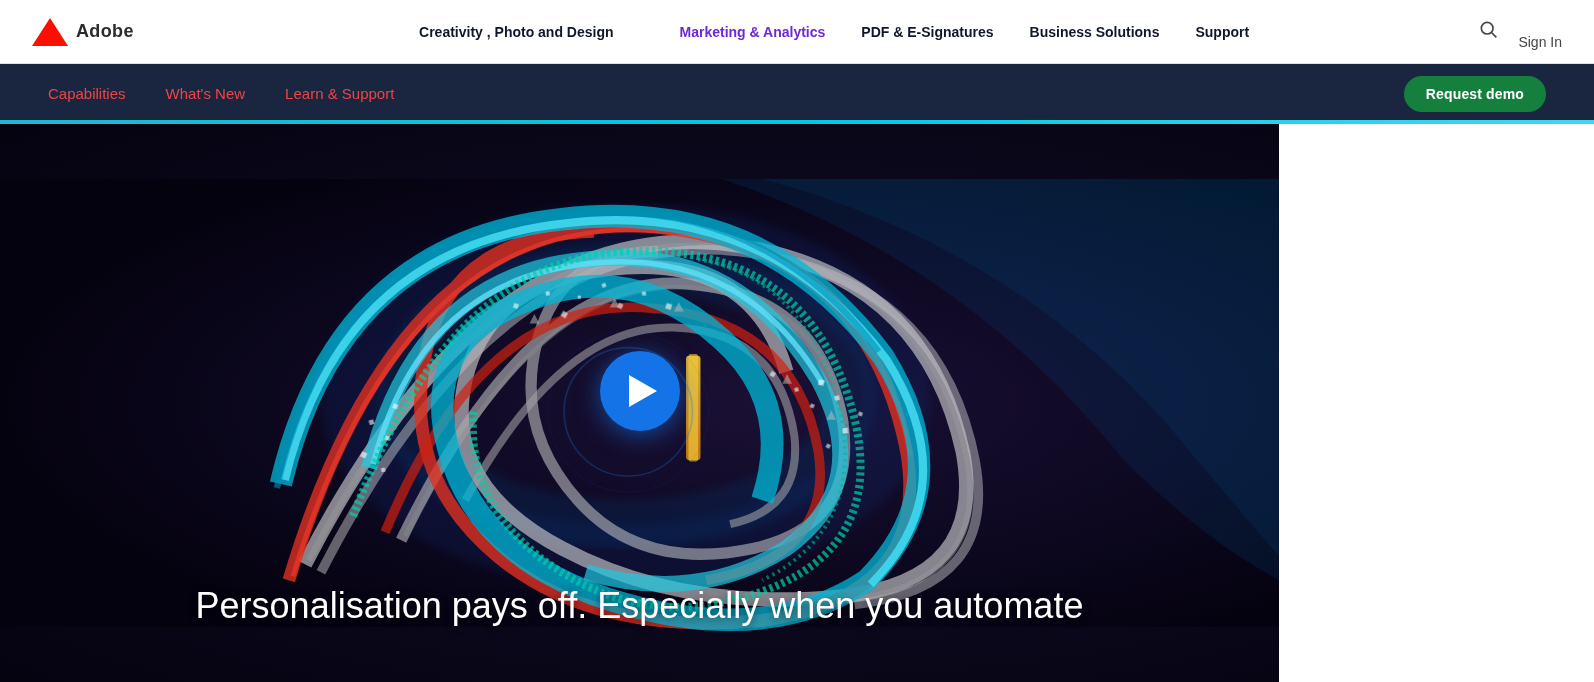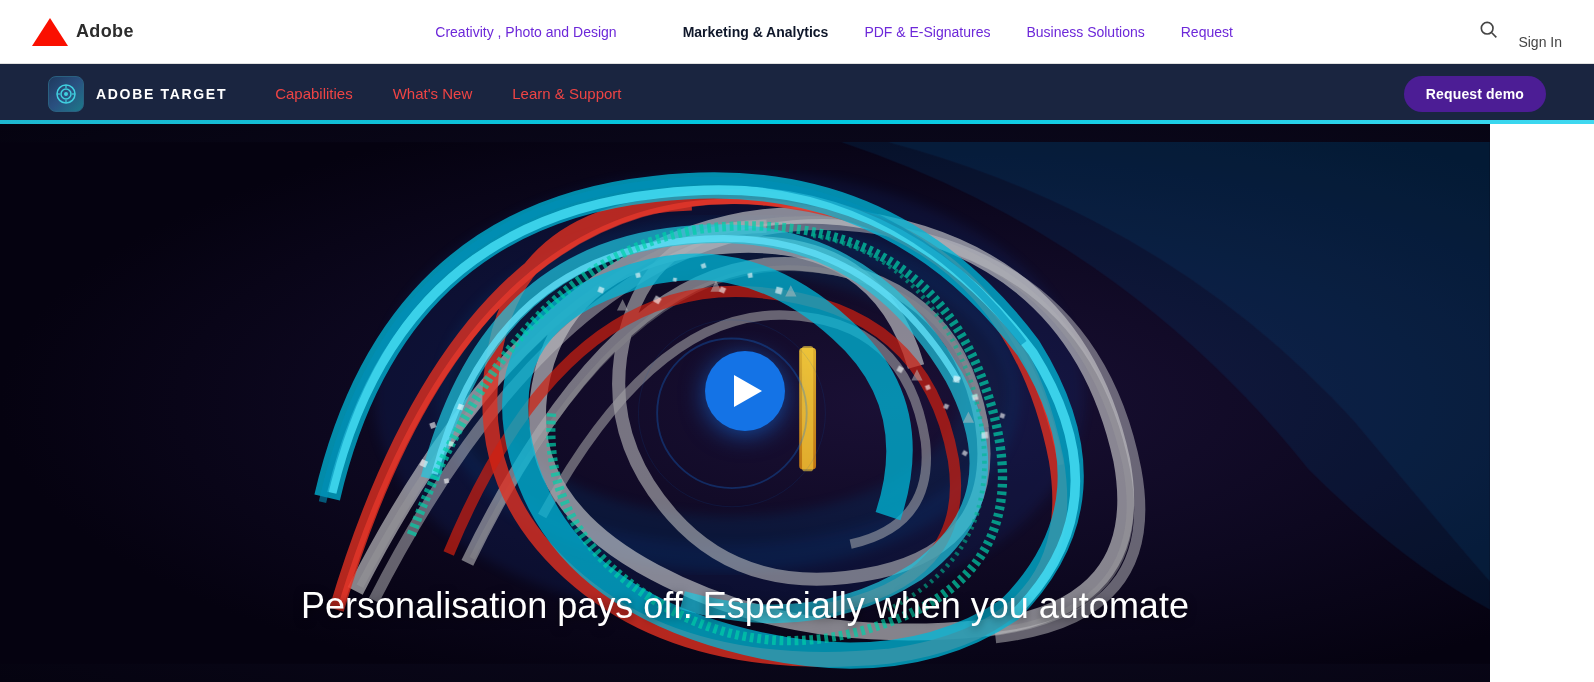--- a/index.html
+++ b/index.html
@@ -35,27 +35,27 @@
     }
     .top-nav-links {
       display: flex;
       gap: 36px;
       flex: 1;
       justify-content: center;
       list-style: none;
     }
     .top-nav-links li a {
       text-decoration: none;
-      color: #6d28d9;
+      color: #0f172a;
       font-size: 14px;
-      font-weight: 400;
+      font-weight: 700;
     }
     .top-nav-links li a.active {
       font-weight: 700;
-      color: #0f172a;
+      color: #6d28d9;
       margin-left: 30px;
     }
     .top-nav-right {
       display: flex;
       align-items: center;
       gap: 20px;
     }
     .search-icon-btn {
       background: none;
       border: none;
@@ -126,35 +126,35 @@
       list-style: none;
       flex: 1;
     }
     .sub-nav-links li a {
       text-decoration: none;
       color: #ef4444;
       font-size: 15px;
       font-weight: 400;
     }
     .request-demo-btn {
-      background: #4c1d95;
+      background: #15803d;
       color: #fff;
       border: none;
       border-radius: 20px;
       padding: 10px 22px;
       font-size: 14px;
       font-weight: 600;
       cursor: pointer;
       letter-spacing: 0.01em;
     }
 
     
     .hero {
       position: relative;
-      width: 1490px;
+      width: 1279px;
       height: 558px;
       overflow: hidden;
       background: #0369a1;
     }
     .hero-bg {
       position: absolute;
       top: 0; left: 0;
       width: 100%; height: 100%;
       background: radial-gradient(ellipse at 60% 50%, #1a1035 0%, #0d0a20 40%, #050310 100%);
     }
@@ -229,49 +229,35 @@
     <li>
       <a href="#" class="active">Marketing &amp; Analytics</a>
     </li>
     <li>
       <a href="#">PDF &amp; E-Signatures</a>
     </li>
     <li>
       <a href="#">Business Solutions</a>
     </li>
     <li>
-      <a href="#">Request</a>
+      <a href="#">Support</a>
     </li>
   </ul>
   <div class="top-nav-right">
     <button class="search-icon-btn">
       <svg width="20" height="20" viewBox="0 0 24 24" fill="none" stroke="#444" stroke-width="2">
         <circle cx="11" cy="11" r="7"></circle>
         <line x1="16.5" y1="16.5" x2="22" y2="22"></line>
       </svg>
     </button>
     <button class="signin-btn">Sign In</button>
   </div>
 </nav>
 
 <nav class="sub-nav">
-  <div class="sub-nav-product">
-    <div class="product-icon">
-      <svg viewBox="0 0 22 22">
-        <circle cx="11" cy="11" r="9" fill="none" stroke="#40d0e0" stroke-width="1.5"></circle>
-        <circle cx="11" cy="11" r="5" fill="none" stroke="#40d0e0" stroke-width="1.5"></circle>
-        <circle cx="11" cy="11" r="2" fill="#40d0e0"></circle>
-        <line x1="11" y1="2" x2="11" y2="5" stroke="#40d0e0" stroke-width="1.2"></line>
-        <line x1="11" y1="17" x2="11" y2="20" stroke="#40d0e0" stroke-width="1.2"></line>
-        <line x1="2" y1="11" x2="5" y2="11" stroke="#40d0e0" stroke-width="1.2"></line>
-        <line x1="17" y1="11" x2="20" y2="11" stroke="#40d0e0" stroke-width="1.2"></line>
-      </svg>
-    </div>
-    <span class="sub-nav-product-name">ADOBE TARGET</span>
-  </div>
   <ul class="sub-nav-links">
     <li>
       <a href="#">Capabilities</a>
     </li>
     <li>
       <a href="#">What's New</a>
     </li>
     <li>
       <a href="#">Learn &amp; Support</a>
     </li>

